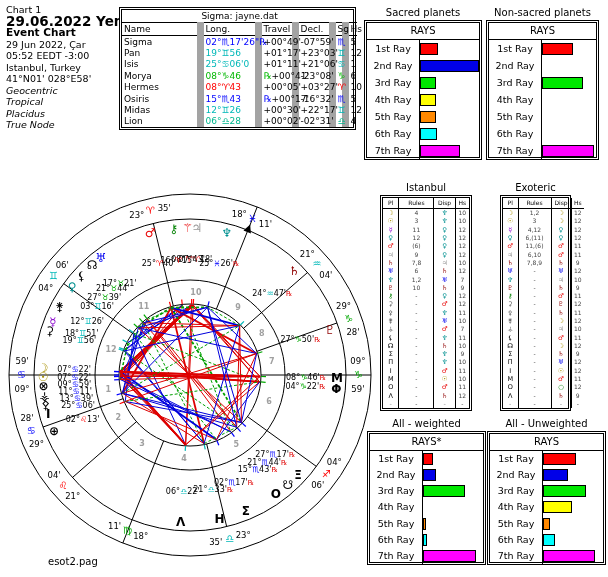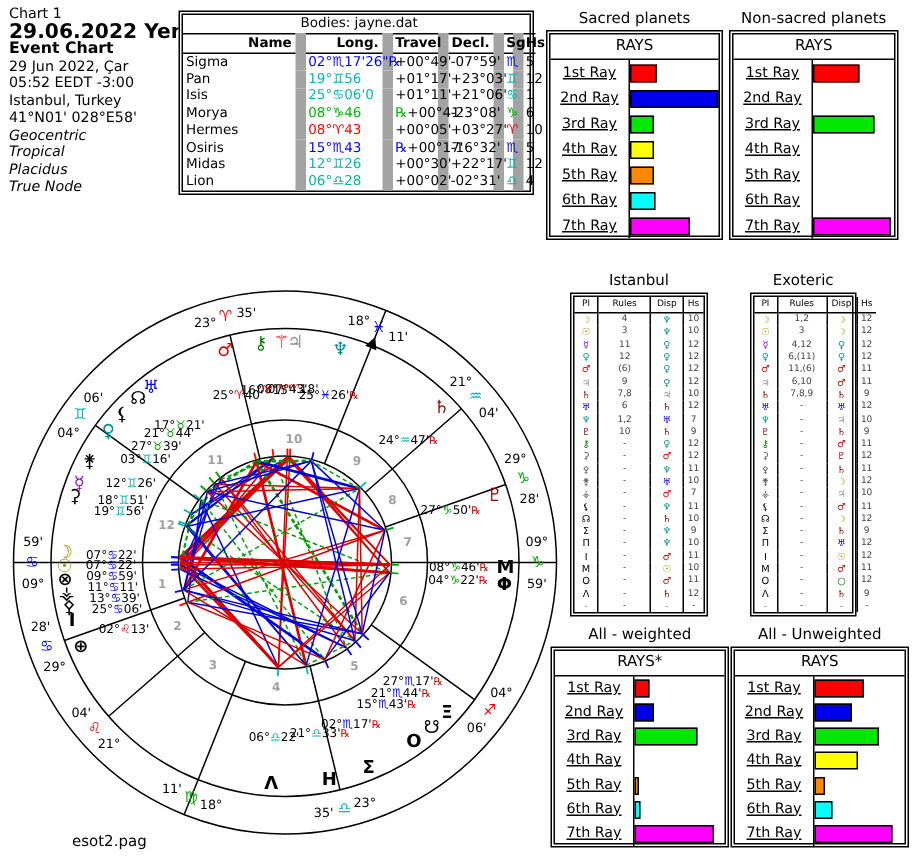--- a/index.html
+++ b/index.html
@@ -13,27 +13,27 @@
   .info .sub{font-size:10.5px;font-weight:bold;}
   .info .it{font-style:italic;font-size:9.5px;}
   
   .dbox{border:1px solid #000;padding:1px;background:#fff;box-sizing:border-box;}
   .dbox-inner{border:1px solid #000;box-sizing:border-box;height:100%;background:#fff;}
   
   table.bodies{border-collapse:collapse;table-layout:fixed;width:100%;font-size:9px;}
   table.bodies td,table.bodies th{padding:0 2px;height:11.4px;white-space:nowrap;
      overflow:visible;font-weight:normal;text-align:left;}
   table.bodies .ttl{text-align:center;border-bottom:1px solid #000;height:12px;}
-  table.bodies .hdr td{border-bottom:1px solid #000;text-align:right;height:12px;font-weight:bold;}
+  table.bodies .hdr td{border-bottom:1px solid #000;text-align:left;height:12px;}
   table.bodies td.vl{border-left:7px solid #a3a3a3;}
   
   .caption{font-size:10px;text-align:center;height:14px;line-height:13px;white-space:nowrap;}
   .rayhdr{border-bottom:1px solid #000;text-align:center;font-size:10px;height:16px;line-height:16px;}
   .raybody{display:flex;}
-  .raycol-l{width:52px;border-right:1px solid #000;text-decoration:underline;}
+  .raycol-l{width:52px;border-right:1px solid #000;}
   .raycol-r{flex:1;position:relative;}
   .raylab{font-size:9.5px;text-align:center;}
   .raybar{box-sizing:border-box;border:1px solid #000;height:12px;}
   
   table.dig{border-collapse:collapse;table-layout:fixed;width:100%;font-size:6px;color:#444;}
   table.dig td{padding:0 1px;height:8.3px;text-align:center;white-space:nowrap;overflow:hidden;line-height:8px;}
   table.dig td.vl{border-left:1px solid #000;}
   table.dig tr.hdr td{border-bottom:1px solid #000;height:10px;color:#000;}
   .glyph{font-size:6.5px;}
   .footer{font-size:10px;}
@@ -62,21 +62,21 @@
       <colgroup>
           <col style="width:78px">
           <col style="width:58px">
           <col style="width:37px">
           <col style="width:37px">
           <col style="width:13px">
           <col style="width:12px">
         </colgroup>
       <tbody>
         <tr>
-            <td class="ttl" colspan="6">Bodies: jayne.dat</td>
+            <td class="ttl" colspan="6">Sigma: jayne.dat</td>
           </tr>
         <tr class="hdr">
             <td>Name</td>
             <td class="vl">Long.</td>
             <td class="vl">Travel</td>
             <td class="vl">Decl.</td>
             <td class="vl">Sg</td>
             <td class="vl">Hs</td>
           </tr>
       <tr>

